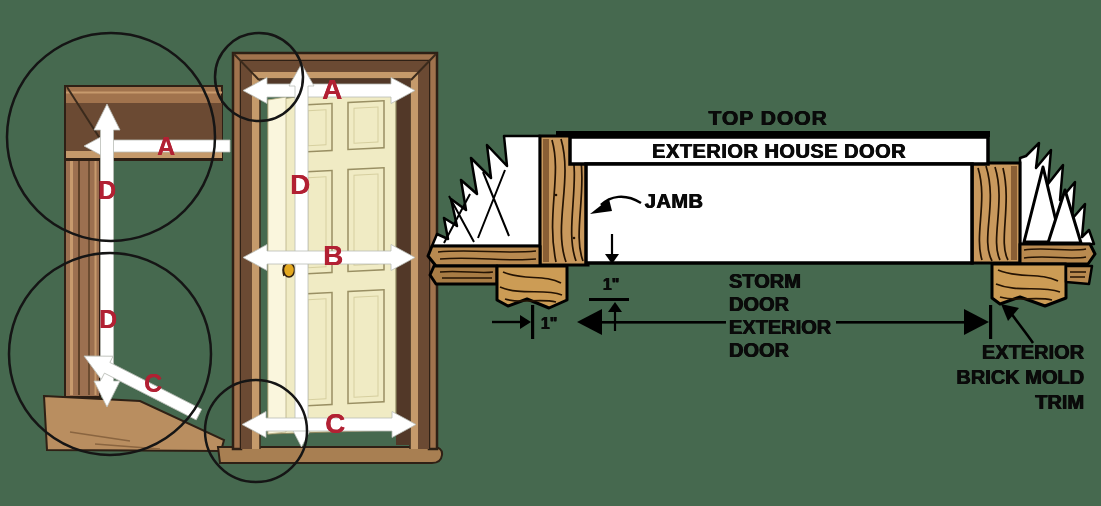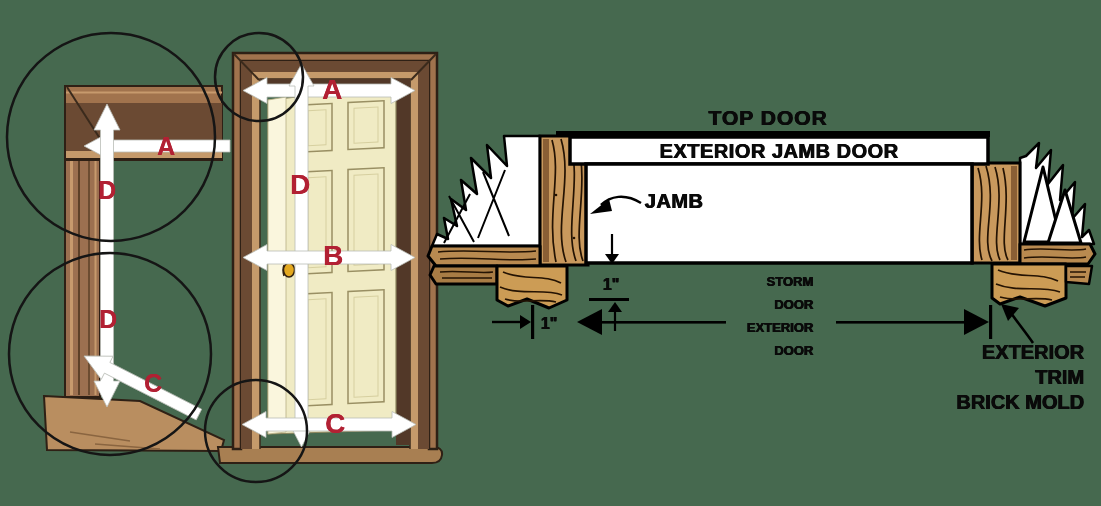--- a/index.html
+++ b/index.html
@@ -15,21 +15,21 @@
     text-shadow:0.4px 0 currentColor;
   }
   .lf{font-size:25px;}
   .mf{font-size:28px;}
   .blk{position:absolute;color:#0a0a0a;font-weight:bold;line-height:1;
        text-shadow:0.6px 0 currentColor,-0.3px 0 currentColor;}
   .center{transform:translate(-50%,-50%);}
   .tv-title{font-size:21px;letter-spacing:1px;}
   .ehd{font-size:20px;letter-spacing:0.5px;white-space:nowrap;}
   .jamb{font-size:20px;letter-spacing:0.5px;}
-  .storm{transform:translate(-50%,0);text-align:right;font-size:13px;line-height:23px;}
+  .storm{transform:translate(-50%,0);text-align:left;font-size:20px;line-height:23px;}
   .brick{text-align:right;font-size:20px;line-height:25px;}
   .inch{font-size:16px;}
 </style>
 </head>
 <body>
 
 <div class="canvas">
 
   <svg class="art" width="1101" height="506" viewBox="0 0 1101 506">
 
@@ -219,32 +219,32 @@
   <div class="red-label lf" style="left:107px;top:190px;">D</div>
   <div class="red-label lf" style="left:108px;top:319px;">D</div>
   <div class="red-label lf" style="left:153px;top:383px;">C</div>
 
   <div class="red-label mf" style="left:332px;top:90px;">A</div>
   <div class="red-label mf" style="left:300px;top:185px;">D</div>
   <div class="red-label mf" style="left:333px;top:256px;">B</div>
   <div class="red-label mf" style="left:335px;top:424px;">C</div>
 
   <div class="blk center tv-title" style="left:768px;top:117px;">TOP DOOR</div>
-  <div class="blk center ehd" style="left:779px;top:151px;">EXTERIOR JAMB DOOR</div>
+  <div class="blk center ehd" style="left:779px;top:151px;">EXTERIOR HOUSE DOOR</div>
   <div class="blk center jamb" style="left:674px;top:201px;">JAMB</div>
 
   <div class="blk storm" style="left:780px;top:270px;">
     <div>STORM</div>
     <div>DOOR</div>
     <div>EXTERIOR</div>
     <div>DOOR</div>
   </div>
 
   <div class="blk center inch" style="left:611px;top:285px;">1"</div>
   <div class="blk center inch" style="left:549px;top:324px;">1"</div>
 
   <div class="blk brick" style="right:17px;top:340px;">
     <div>EXTERIOR</div>
+    <div>BRICK MOLD</div>
     <div>TRIM</div>
-    <div>BRICK MOLD</div>
   </div>
 
 </div>
 
 </body></html>

